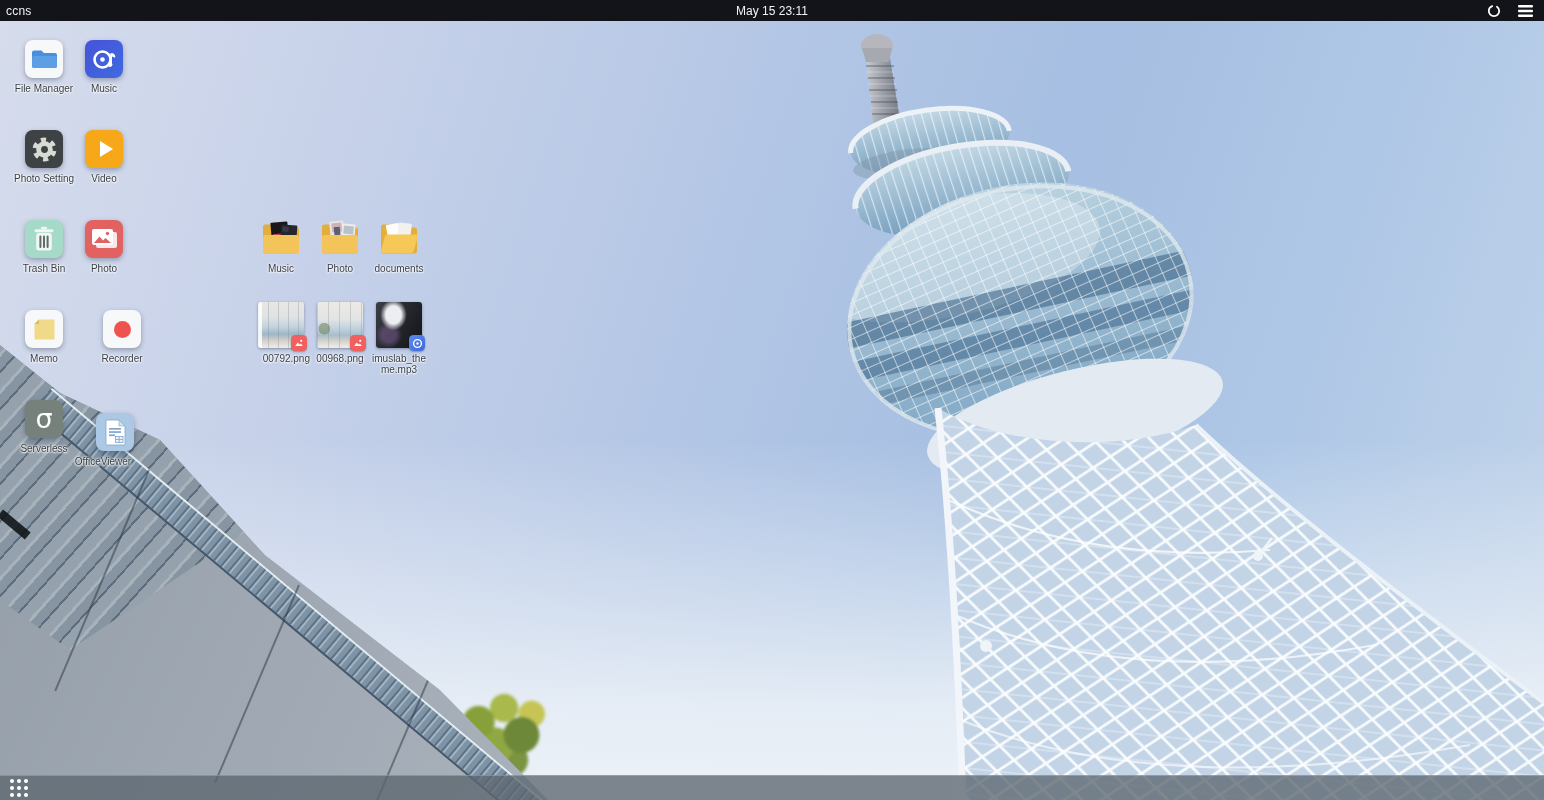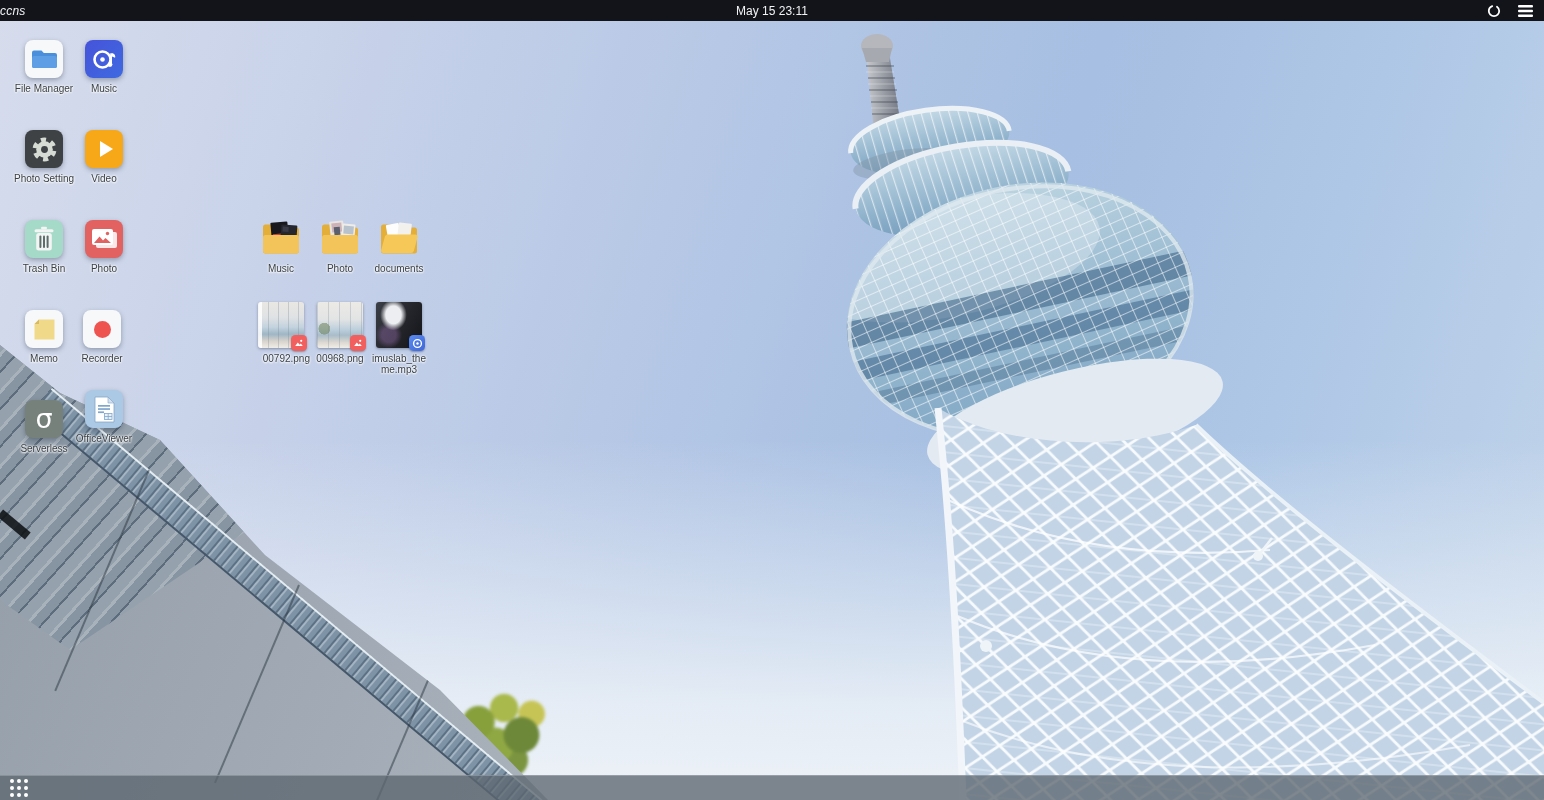--- a/index.html
+++ b/index.html
@@ -40,21 +40,21 @@
     border-top:2px solid rgba(240,246,250,.9); border-bottom:2px solid #45576a; }
   .b-seam { position:absolute; width:2px; background:rgba(42,54,66,.5); transform-origin:top center; transform:rotate(23deg); }
   .b-seam.s1 { left:148px; top:470px; height:240px; }
   .b-seam.s2 { left:298px; top:585px; height:215px; }
   .b-seam.s3 { left:428px; top:678px; height:135px; }
   .b-slot { position:absolute; left:-4px; top:520px; width:36px; height:9px; transform:rotate(40deg); background:#0b0e12; opacity:.85; }
 
   
   .topbar { position:absolute; left:0; top:0; width:100%; height:21px; background:#121419; z-index:20;
     display:flex; align-items:center; color:#f2f3f5; font-size:12px; }
-  .tb-left { padding-left:0; letter-spacing:.2px;font-style:italic; }
+  .tb-left { padding-left:6px; letter-spacing:.2px; }
   .tb-clock { position:absolute; left:0; right:0; text-align:center; pointer-events:none; }
   .tb-right { margin-left:auto; display:flex; align-items:center; gap:13px; padding-right:10px; }
   .tb-btn { display:flex; align-items:center; justify-content:center; width:18px; height:18px; cursor:pointer; }
 
   
   .taskbar { position:absolute; left:0; bottom:0; width:100%; height:25px; z-index:20;
     background:rgba(92,102,112,.78); border-top:1px solid rgba(255,255,255,.22);
     display:flex; align-items:center; padding-left:10px; }
   .appgrid { display:grid; grid-template-columns:repeat(3,4px); grid-template-rows:repeat(3,4px); gap:3px; cursor:pointer; }
   .appgrid i { width:4px; height:4px; border-radius:50%; background:#fff; }
@@ -283,35 +283,35 @@
   <div class="dicon" style="left:14px; top:310px;">
     <div class="tile t-white">
       <svg width="23" height="23" viewBox="0 0 23 23">
         <path d="M6 1.5 H21.5 V21.5 H1.5 V6 Z" fill="#f1d98a"></path>
         <path d="M6 1.5 L1.5 6 H6 Z" fill="#d8ba62"></path>
       </svg>
     </div>
     <div class="dlabel">Memo</div>
   </div>
 
-  <div class="dicon" style="left:72px; top:310px;">
+  <div class="dicon" style="left:92px; top:310px;">
     <div class="tile t-white">
         <div class="rec-dot"></div>
       </div>
     <div class="dlabel">Recorder</div>
   </div>
 
   <div class="dicon" style="left:14px; top:400px;">
     <div class="tile t-serverless">
         <span class="sigma">σ</span>
       </div>
     <div class="dlabel">Serverless</div>
   </div>
 
-  <div class="dicon" style="left:74px; top:390px;">
+  <div class="dicon" style="left:74px; top:413px;align-items:flex-end;">
     <div class="tile t-office">
       <svg width="24" height="27" viewBox="0 0 24 27">
         <path d="M3 1 h13 l6 6 v19 h-19 z" fill="#fff" stroke="#86a6c6" stroke-width=".8"></path>
         <path d="M16 1 l6 6 h-6 z" fill="#d4e2f0" stroke="#86a6c6" stroke-width=".6"></path>
         <rect x="6" y="9" width="12" height="1.7" fill="#7fa6cc"></rect>
         <rect x="6" y="12.2" width="12" height="1.7" fill="#7fa6cc"></rect>
         <rect x="6" y="15.4" width="6" height="1.7" fill="#7fa6cc"></rect>
         <rect x="12.5" y="17.5" width="7.5" height="6" fill="#e9f1f8" stroke="#7fa6cc" stroke-width=".8"></rect>
         <path d="M12.5 20.5 h7.5 M16.2 17.5 v6" stroke="#7fa6cc" stroke-width=".8" fill="none"></path>
       </svg>

